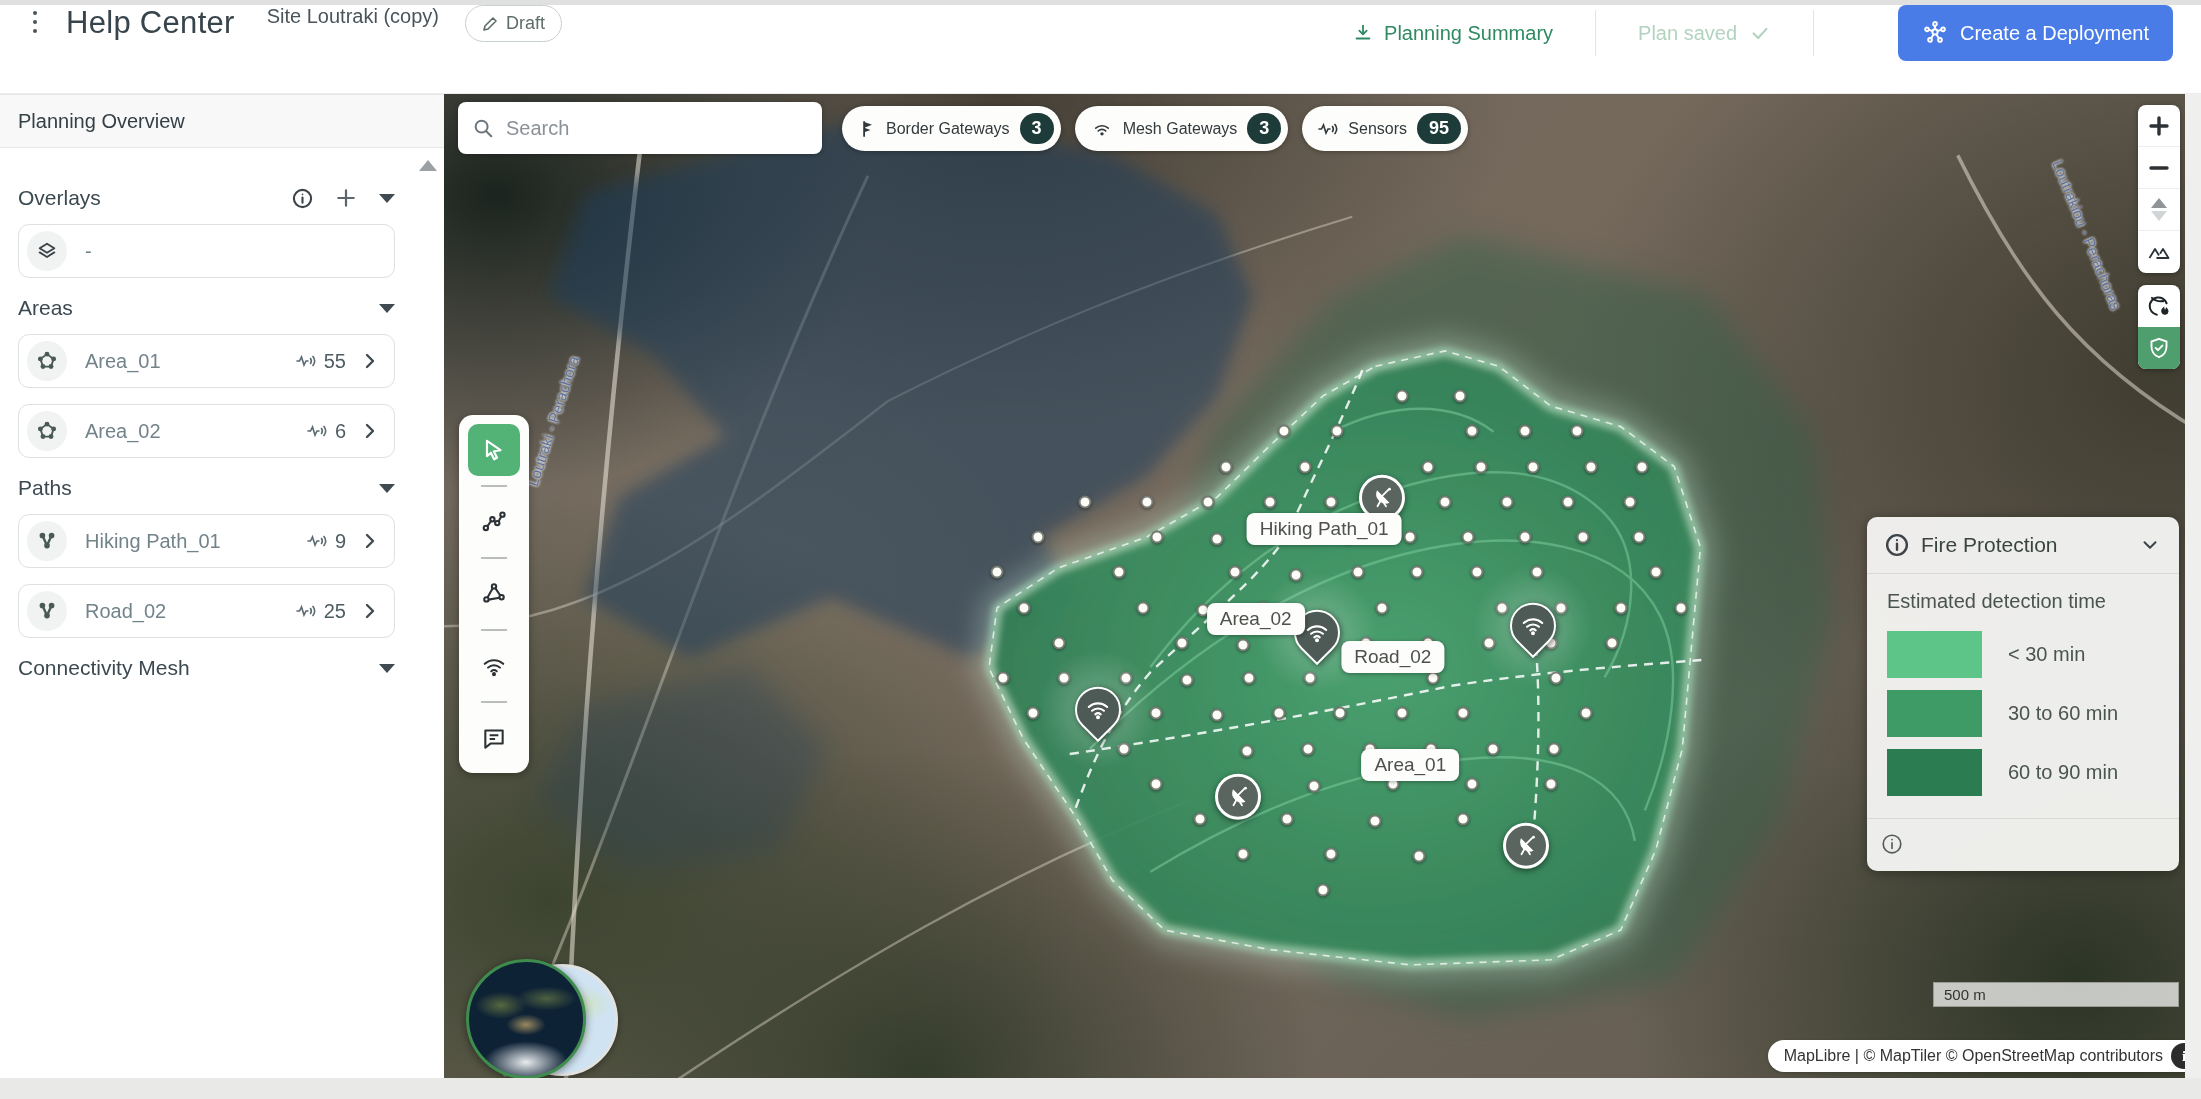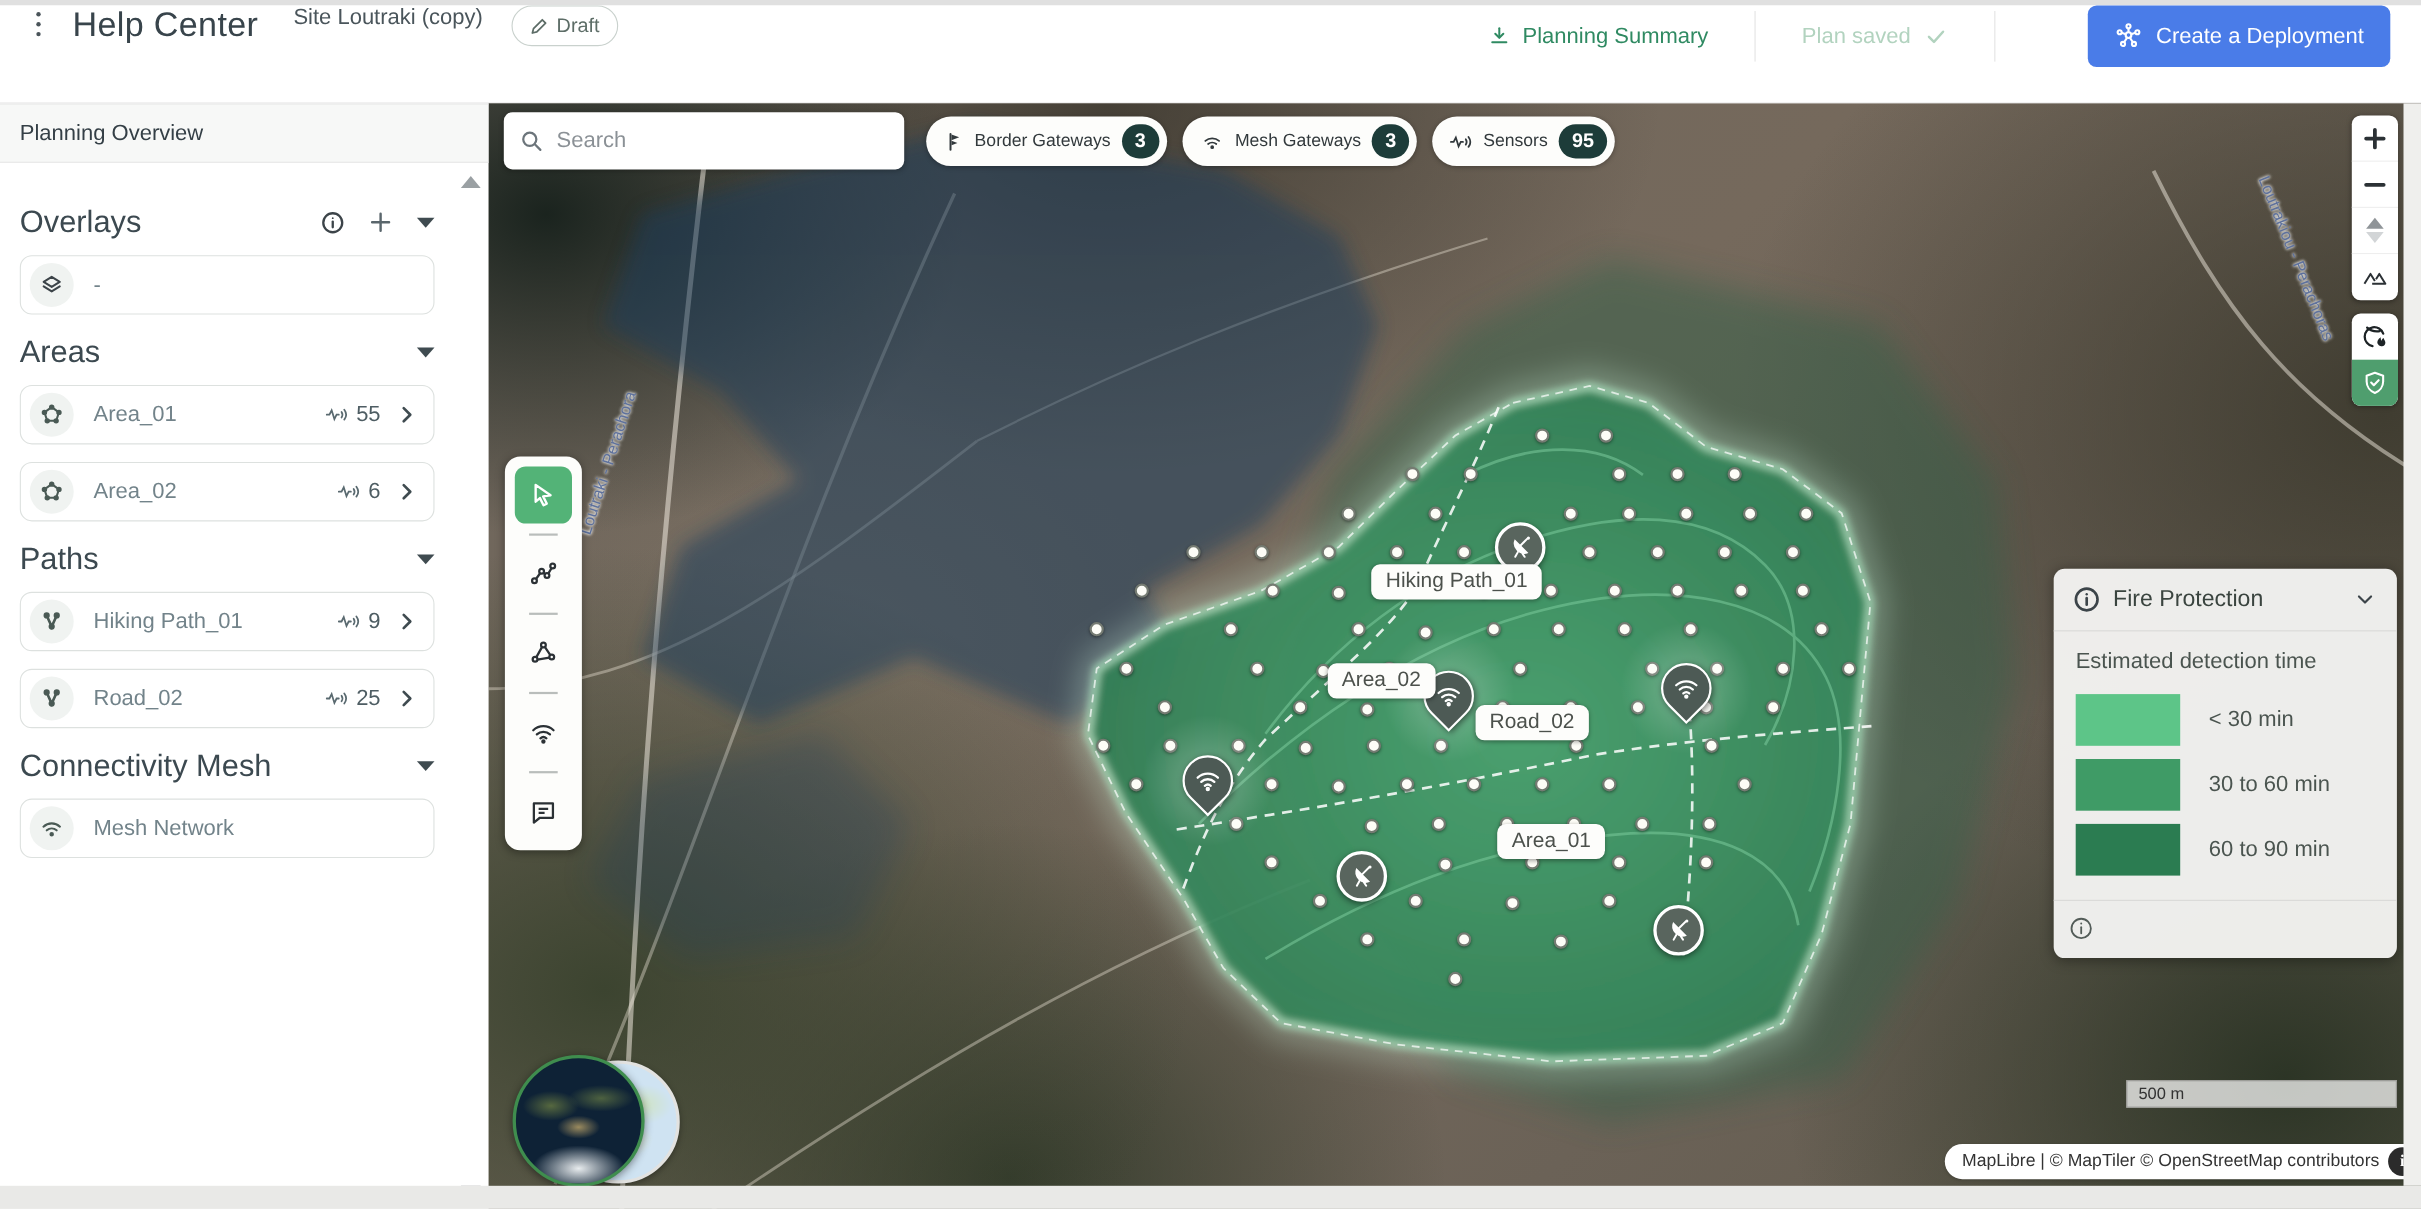--- a/index.html
+++ b/index.html
@@ -23,21 +23,21 @@
   .plan-saved { display:flex; align-items:center; gap:12px; color:#b2d3bf; font-size:20px; font-weight:500; }
   .btn-deploy { display:flex; align-items:center; gap:12px; background:#4a7ce8; color:#fff; font-size:20px; font-weight:500; border:none; border-radius:8px; padding:15px 24px; margin-left:42px; cursor:pointer; }
 
   .body-row { position:relative; display:flex; height:1007px; }
 
   
   aside { width:444px; background:#fff; position:relative; flex:none; z-index:10; }
   .sb-header { height:54px; background:#f7f8f7; border-top:1px solid #e6e6e6; border-bottom:1px solid #e6e6e6; display:flex; align-items:center; padding-left:18px; font-size:20px; color:#343f46; }
   .sb-content { padding:20px 49px 0 18px; }
   .sec-head { display:flex; align-items:center; margin:18px 0 14px 0; }
-  .sec-head .lbl { font-size:28px; font-weight:500; color:#3c4950; }
+  .sec-head .lbl { font-size:21px; font-weight:500; color:#3c4950; }
   .sec-icons { margin-left:auto; display:flex; align-items:center; gap:22px; }
   .caret-down { width:0; height:0; border-left:8px solid transparent; border-right:8px solid transparent; border-top:9px solid #3f4b50; cursor:pointer; }
   .plus-icon { font-size:0; cursor:pointer; }
   .card { height:54px; border:1.5px solid #dde1df; border-radius:11px; background:#fff; display:flex; align-items:center; padding:0 14px 0 8px; margin-bottom:16px; cursor:pointer; }
   .icon-circle { width:40px; height:40px; border-radius:50%; background:#f0f3f1; display:flex; align-items:center; justify-content:center; flex:none; }
   .card .name { font-size:20px; color:#72838a; margin-left:18px; }
   .card .spacer { flex:1; }
   .card .count { font-size:20px; color:#4e5d63; margin-left:8px; }
   .scroll-arrow { position:absolute; right:7px; width:0; height:0; border-left:9px solid transparent; border-right:9px solid transparent; cursor:pointer; }
   .scroll-up { top:66px; border-bottom:11px solid #9aa0a3; }
@@ -325,32 +325,20 @@
         <svg width="20" height="20" viewBox="0 0 20 20" style="margin-left:14px">
             <path d="M7 4l6 6-6 6" stroke="#3f4b50" stroke-width="2.4" fill="none" stroke-linecap="round" stroke-linejoin="round"></path>
           </svg>
       </div>
 
       <div class="sec-head">
         <span class="lbl">Connectivity Mesh</span>
         <span class="sec-icons">
             <span class="caret-down"></span>
           </span>
-      </div>
-      <div class="card">
-        <span class="icon-circle">
-          <svg width="24" height="24" viewBox="0 0 24 24">
-              <g stroke="#4a5a55" stroke-width="1.9" fill="none" stroke-linecap="round">
-                <path d="M4.5 10.5a11 11 0 0 1 15 0"></path>
-                <path d="M7.5 13.8a7 7 0 0 1 9 0"></path>
-                <circle cx="12" cy="17.3" r="1.1" fill="#4a5a55"></circle>
-              </g>
-            </svg>
-        </span>
-        <span class="name">Mesh Network</span>
       </div>
 
     </div>
   </aside>
 
   <main class="map">
 
     <svg class="overlay" viewBox="0 0 1741 984" preserveAspectRatio="none">
       <defs>
         <radialGradient id="gGreen" cx="55%" cy="52%" r="65%">

